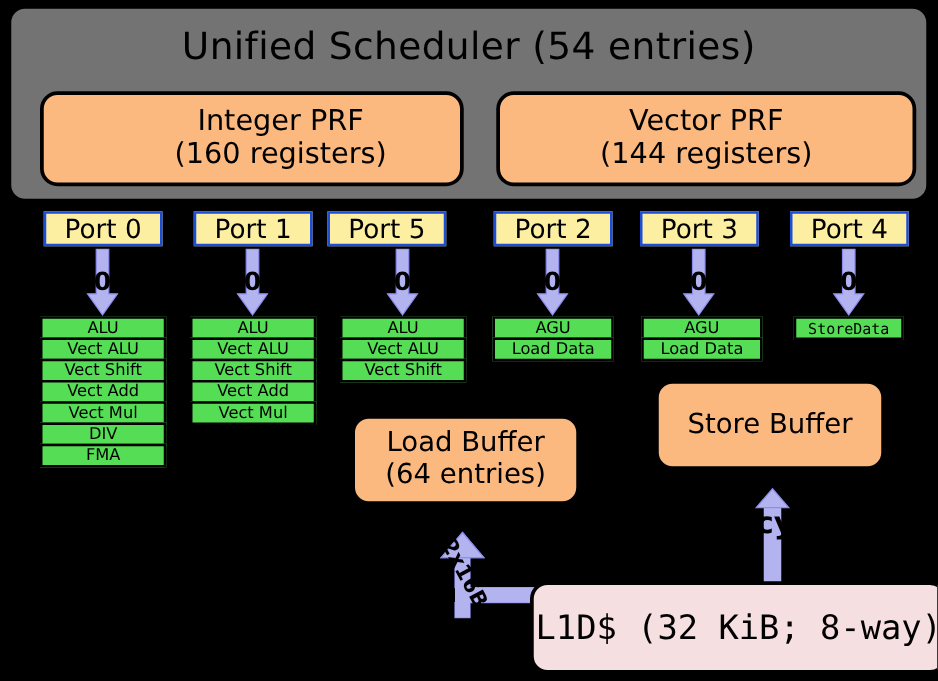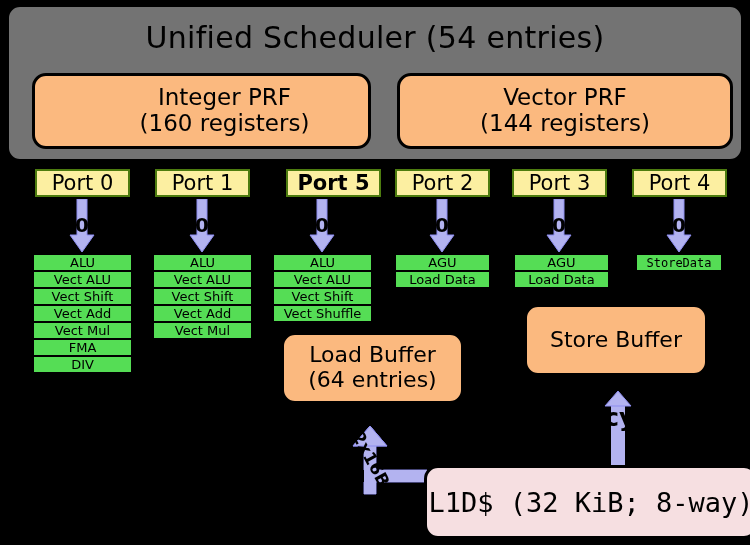--- a/index.html
+++ b/index.html
@@ -55,21 +55,21 @@
     color: #000000;
   }
   .prf-int { left: 23px; width: 339px; padding-left: 46px; }
   .prf-vec { left: 388px; width: 336px; }
 
   
   .port-box {
     position: absolute;
     height: 28px;
     background: #fcefa1;
-    border: 2px solid #4d7c0f;
+    border: 2px solid #1d4ed8;
     box-sizing: border-box;
     display: flex;
     align-items: center;
     justify-content: center;
     font-size: 21px;
     color: #000000;
     top: 169px;
   }
 
   
@@ -198,55 +198,54 @@
         <path d="M8 0 L18 0 L18 36 L25 36 L13 53 L1 36 L8 36 Z" fill="#b3b3f0" stroke="#8d8df0" stroke-width="1"></path>
       </svg>
   </div>
   <div class="arrow-label" style="left:67px;">0</div>
   <div class="unit-stack" style="left:32px; width:101px;">
     <div class="unit">ALU</div>
     <div class="unit">Vect ALU</div>
     <div class="unit">Vect Shift</div>
     <div class="unit">Vect Add</div>
     <div class="unit">Vect Mul</div>
+    <div class="unit">DIV</div>
     <div class="unit">FMA</div>
-    <div class="unit">DIV</div>
   </div>
 
   <div class="port-box" style="left:155px; width:95px;">
     <span>Port 1</span>
   </div>
   <div class="down-arrow" style="left:189px;">
     <svg width="26" height="54" viewBox="0 0 26 54">
         <path d="M8 0 L18 0 L18 36 L25 36 L13 53 L1 36 L8 36 Z" fill="#b3b3f0" stroke="#8d8df0" stroke-width="1"></path>
       </svg>
   </div>
   <div class="arrow-label" style="left:187px;">0</div>
   <div class="unit-stack" style="left:152px; width:101px;">
     <div class="unit">ALU</div>
     <div class="unit">Vect ALU</div>
     <div class="unit">Vect Shift</div>
     <div class="unit">Vect Add</div>
     <div class="unit">Vect Mul</div>
   </div>
 
-  <div class="port-box" style="left:286px; width:95px;font-weight:bold;">
+  <div class="port-box" style="left:262px; width:95px;">
     <span>Port 5</span>
   </div>
   <div class="down-arrow" style="left:309px;">
     <svg width="26" height="54" viewBox="0 0 26 54">
         <path d="M8 0 L18 0 L18 36 L25 36 L13 53 L1 36 L8 36 Z" fill="#b3b3f0" stroke="#8d8df0" stroke-width="1"></path>
       </svg>
   </div>
   <div class="arrow-label" style="left:307px;">0</div>
   <div class="unit-stack" style="left:272px; width:101px;">
     <div class="unit">ALU</div>
     <div class="unit">Vect ALU</div>
     <div class="unit">Vect Shift</div>
-    <div class="unit">Vect Shuffle</div>
   </div>
 
   <div class="port-box" style="left:395px; width:95px;">
     <span>Port 2</span>
   </div>
   <div class="down-arrow" style="left:429px;">
     <svg width="26" height="54" viewBox="0 0 26 54">
         <path d="M8 0 L18 0 L18 36 L25 36 L13 53 L1 36 L8 36 Z" fill="#b3b3f0" stroke="#8d8df0" stroke-width="1"></path>
       </svg>
   </div>

